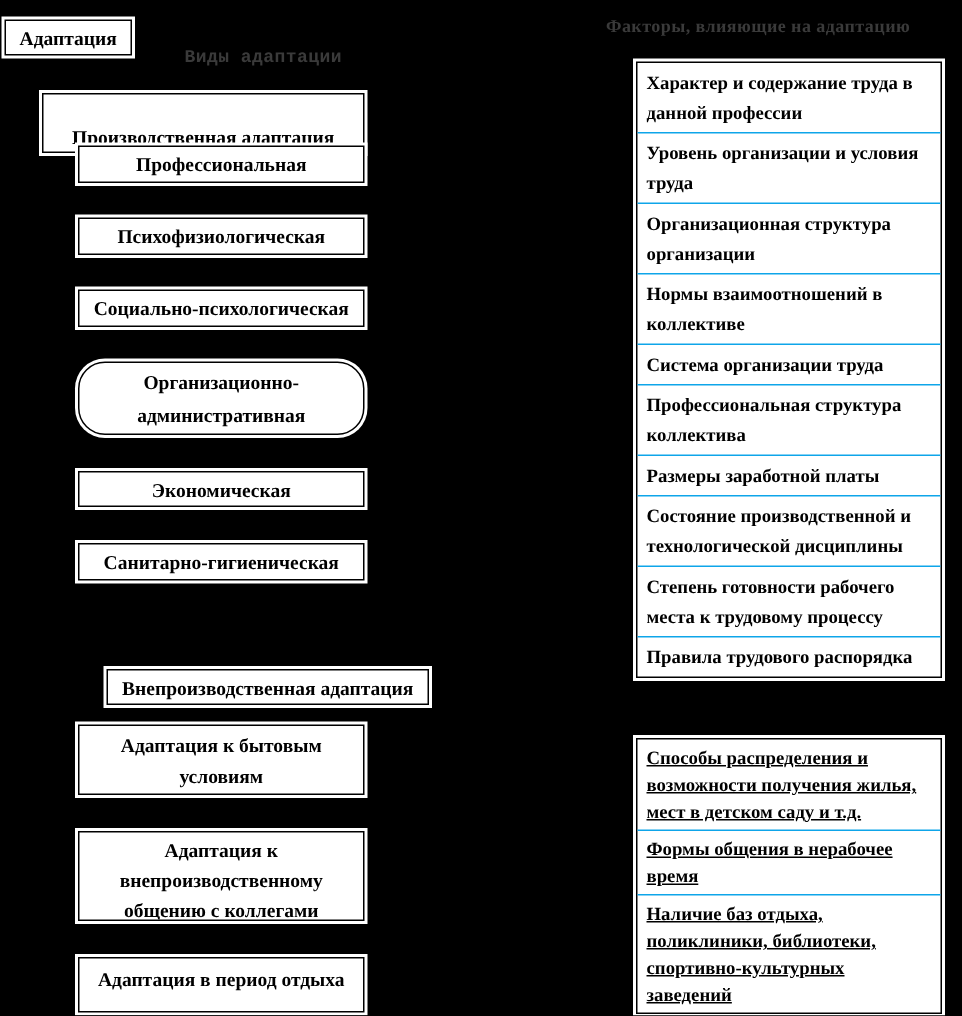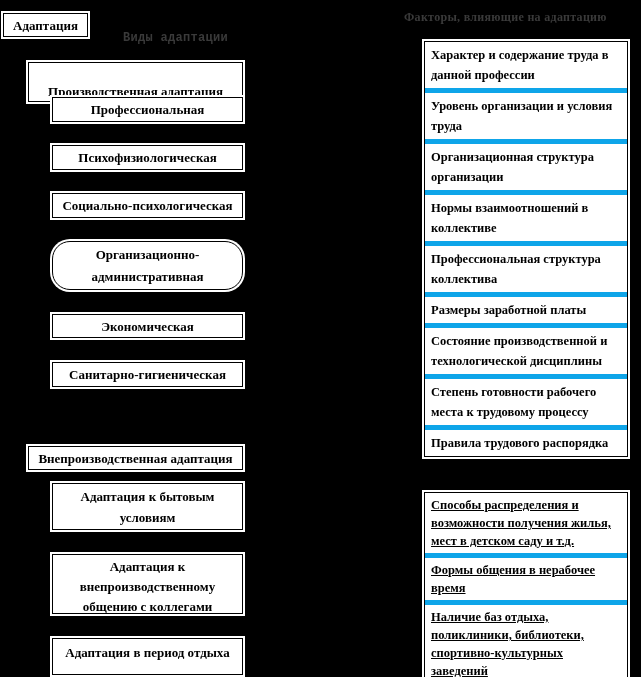--- a/index.html
+++ b/index.html
@@ -20,33 +20,33 @@
   .ghdr{left:28px;width:215px;padding:19px 8px;}
   .sub{left:52px;width:191px;}
   
   .p-g1{top:62px;height:26px;}
   .p-i0{top:97px;height:25px;}
   .p-i1{top:145px;height:25px;}
   .p-i2{top:193px;height:25px;}
   .p-i3{top:241px;height:49px;line-height:22px;border-radius:18px;}
   .p-i4{top:314px;height:24px;}
   .p-i5{top:362px;height:25px;}
-  .p-g2{top:446px;height:24px;padding:2px 8px;}
+  .p-g2{top:446px;height:24px;padding:2px 8px;margin-left:43px;}
   .p-j0{top:483px;height:47px;line-height:21px;}
   .p-j1{top:554px;height:60px;line-height:20px;}
   .p-j2{top:638px;height:37px;padding-top:4px;}
   
   .rcol{
     position:absolute;left:424px;width:204px;background:#fff;
     border:1px solid #000;box-shadow:0 0 0 2px #fff;box-sizing:border-box;
   }
   .r-g1{top:41px;}
   .r-g2{top:492px;text-decoration:underline;}
   .cell{
-    border-bottom:5px solid #0ea5e9;padding:3px 6px;font-size:12.5px;
+    border-bottom:1px solid #0ea5e9;padding:3px 6px;font-size:12.5px;
     line-height:20px;font-weight:bold;
   }
   .r-g2 .cell{line-height:18px;}
   .cell:last-child{border-bottom:none;}
 </style>
 </head>
 <body>
 
 <div id="canvas">
 
@@ -66,20 +66,21 @@
   <div class="box ghdr p-g2">Внепроизводственная адаптация</div>
   <div class="box sub p-j0">Адаптация к бытовым условиям</div>
   <div class="box sub p-j1">Адаптация к внепроизводственному общению с коллегами</div>
   <div class="box sub p-j2">Адаптация в период отдыха</div>
 
   <div class="rcol r-g1">
     <div class="cell">Характер и содержание труда в данной профессии</div>
     <div class="cell">Уровень организации и условия труда</div>
     <div class="cell">Организационная структура организации</div>
     <div class="cell">Нормы взаимоотношений в коллективе</div>
+    <div class="cell">Система организации труда</div>
     <div class="cell">Профессиональная структура коллектива</div>
     <div class="cell">Размеры заработной платы</div>
     <div class="cell">Состояние производственной и технологической дисциплины</div>
     <div class="cell">Степень готовности рабочего места к трудовому процессу</div>
     <div class="cell">Правила трудового распорядка</div>
   </div>
 
   <div class="rcol r-g2">
     <div class="cell">Способы распределения и возможности получения жилья, мест в детском саду и т.д.</div>
     <div class="cell">Формы общения в нерабочее время</div>

